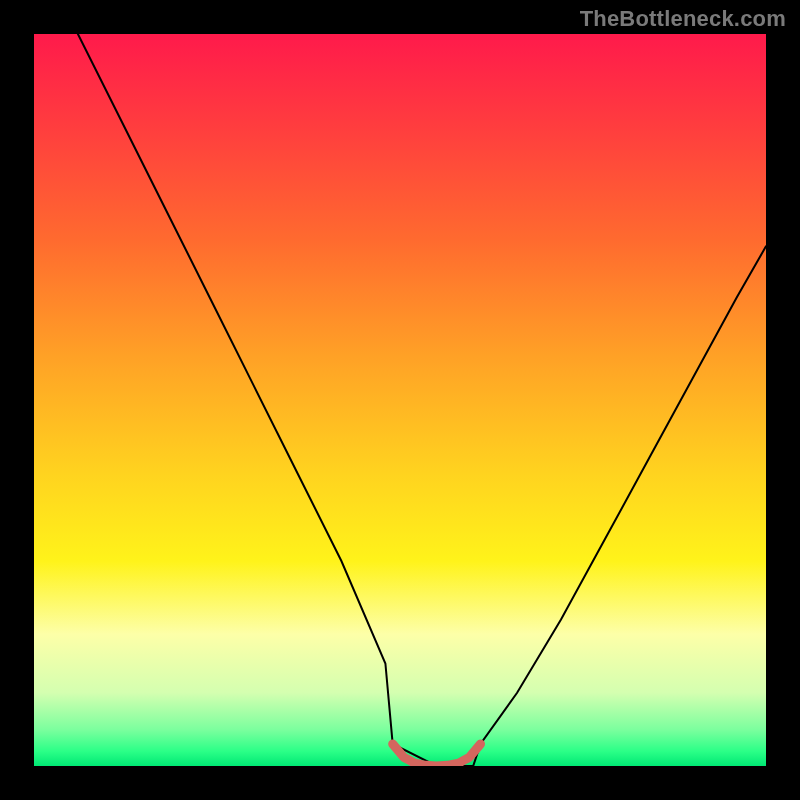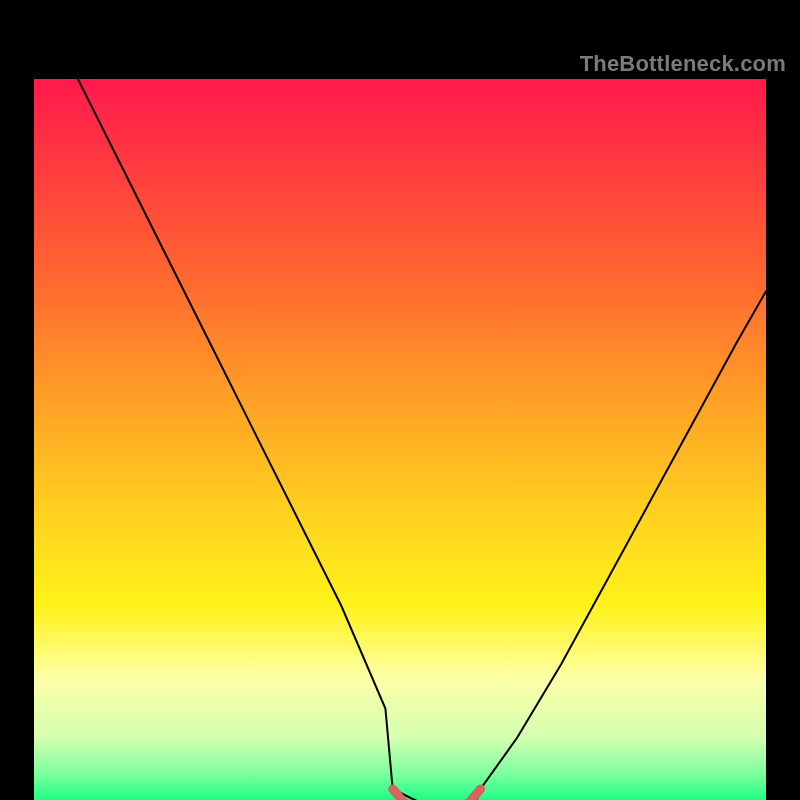--- a/index.html
+++ b/index.html
@@ -10,21 +10,20 @@
     background: #000;
     overflow: hidden;
   }
   .frame {
     position: absolute;
     left: 0;
     top: 0;
     width: 800px;
     height: 584px;
     background: #000;
-    margin-top: 45px;
   }
   .plot {
     position: absolute;
     left: 34px;
     top: 34px;
     width: 732px;
     height: 732px;
     overflow: hidden;
   }
   .gradient {

